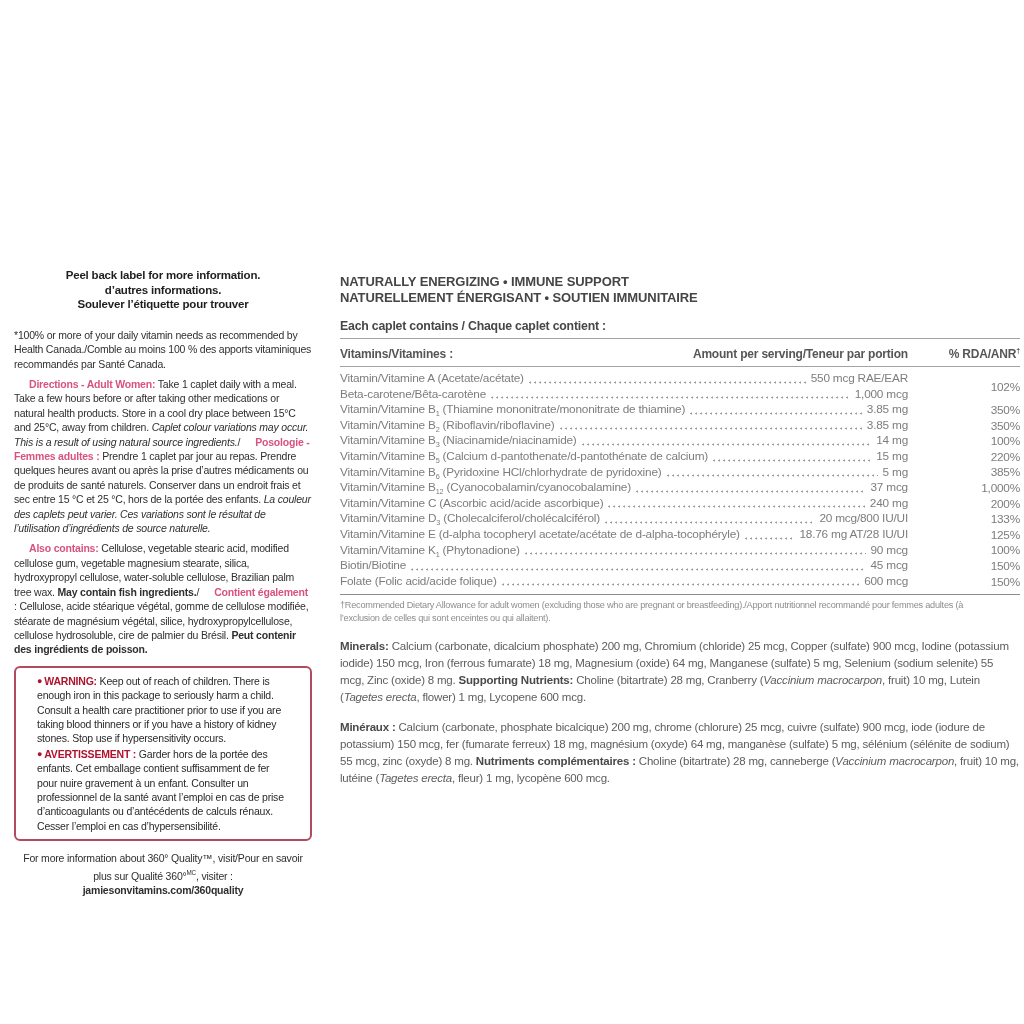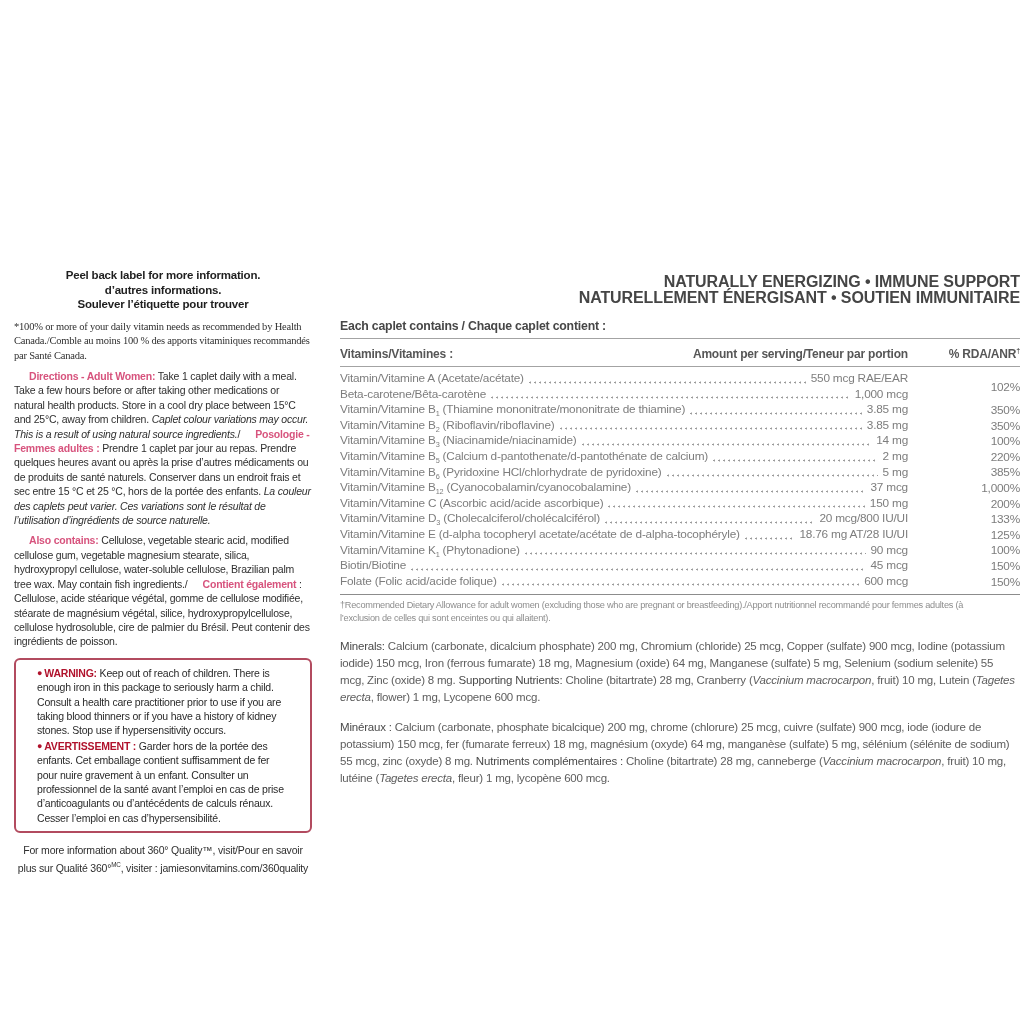--- a/index.html
+++ b/index.html
@@ -7,43 +7,43 @@
     position:relative;width:1024px;height:1024px;background:#ffffff;overflow:hidden;
     font-family:"Liberation Sans", sans-serif;color:#2e2e2e;
     -webkit-font-smoothing:antialiased;
   }
   
   .left-col{
     position:absolute;left:14px;top:268px;width:298px;
     font-size:10.5px;line-height:14.4px;letter-spacing:-0.2px;color:#2f2f2f;
   }
   .peel{font-weight:bold;text-align:center;font-size:11.5px;line-height:14.6px;color:#1f1f1f;}
-  .note{margin:8px 0 0 0;font-family:Liberation Serif, serif;}
+  .note{margin:16px 0 0 0;}
   .para{margin:6px 0 0 0;}
   .seg-n{font-style:normal;}
-  .seg-b{font-weight:normal;}
+  .seg-b{font-weight:bold;}
   .seg-i{font-style:italic;}
   .seg-pink{font-weight:bold;color:#d7537d;padding-left:15px;}
   .seg-redb{font-weight:bold;color:#b0122c;}
   .seg-dot{color:#b0122c;font-size:9px;vertical-align:1px;margin-right:2px;}
   sup{font-size:0.6em;}
   sub{font-size:0.62em;}
   .warnbox{
     margin:9px 0 0 0;border:2px solid #b24b5f;border-radius:6px;
     padding:6px 21px;color:#2a2a2a;
   }
   .wpara{margin:0;}
   .wpara + .wpara{margin-top:1px;}
   .left-footer{margin:10px 0 0 0;text-align:center;}
   
   .right-col{
     position:absolute;left:340px;top:274px;width:680px;
     font-size:11.8px;color:#7d7d7d;letter-spacing:-0.2px;
   }
-  .rhead{font-weight:bold;text-align:right;font-size:16px;line-height:16px;color:#454545;letter-spacing:-0.1px;}
+  .rhead{font-weight:bold;text-align:left;font-size:13px;line-height:16px;color:#454545;letter-spacing:-0.1px;}
   .tbl-title{font-weight:bold;font-size:12.3px;color:#474747;margin-top:13px;padding-bottom:5px;}
   .rule{height:1px;background:#a3a3a3;}
   .rule-dark{background:#8c8c8c;}
   .vt-head{display:flex;align-items:baseline;font-weight:bold;font-size:12px;color:#565656;padding:7px 0 5px 0;}
   .hd-name{flex:1;}
   .hd-amt{text-align:center;}
   .hd-pct{width:112px;text-align:right;}
   #vt-body{padding:4px 0 5px 0;}
   .vt-group{display:flex;}
   .vt-lines{flex:1;display:flex;flex-direction:column;}
@@ -138,21 +138,21 @@
               <span class="amt">14 mg</span>
             </div>
           </div>
           <div class="vt-pct">100%</div>
         </div>
         <div class="vt-group">
           <div class="vt-lines">
             <div class="vt-line">
               <span class="nm">Vitamin/Vitamine B<sub>5</sub> (Calcium d-pantothenate/d-pantothénate de calcium)</span>
               <span class="dots"></span>
-              <span class="amt">2 mg</span>
+              <span class="amt">15 mg</span>
             </div>
           </div>
           <div class="vt-pct">220%</div>
         </div>
         <div class="vt-group">
           <div class="vt-lines">
             <div class="vt-line">
               <span class="nm">Vitamin/Vitamine B<sub>6</sub> (Pyridoxine HCl/chlorhydrate de pyridoxine)</span>
               <span class="dots"></span>
               <span class="amt">5 mg</span>
@@ -168,21 +168,21 @@
               <span class="amt">37 mcg</span>
             </div>
           </div>
           <div class="vt-pct">1,000%</div>
         </div>
         <div class="vt-group">
           <div class="vt-lines">
             <div class="vt-line">
               <span class="nm">Vitamin/Vitamine C (Ascorbic acid/acide ascorbique)</span>
               <span class="dots"></span>
-              <span class="amt">150 mg</span>
+              <span class="amt">240 mg</span>
             </div>
           </div>
           <div class="vt-pct">200%</div>
         </div>
         <div class="vt-group">
           <div class="vt-lines">
             <div class="vt-line">
               <span class="nm">Vitamin/Vitamine D<sub>3</sub> (Cholecalciferol/cholécalciférol)</span>
               <span class="dots"></span>
               <span class="amt">20 mcg/800 IU/UI</span>

